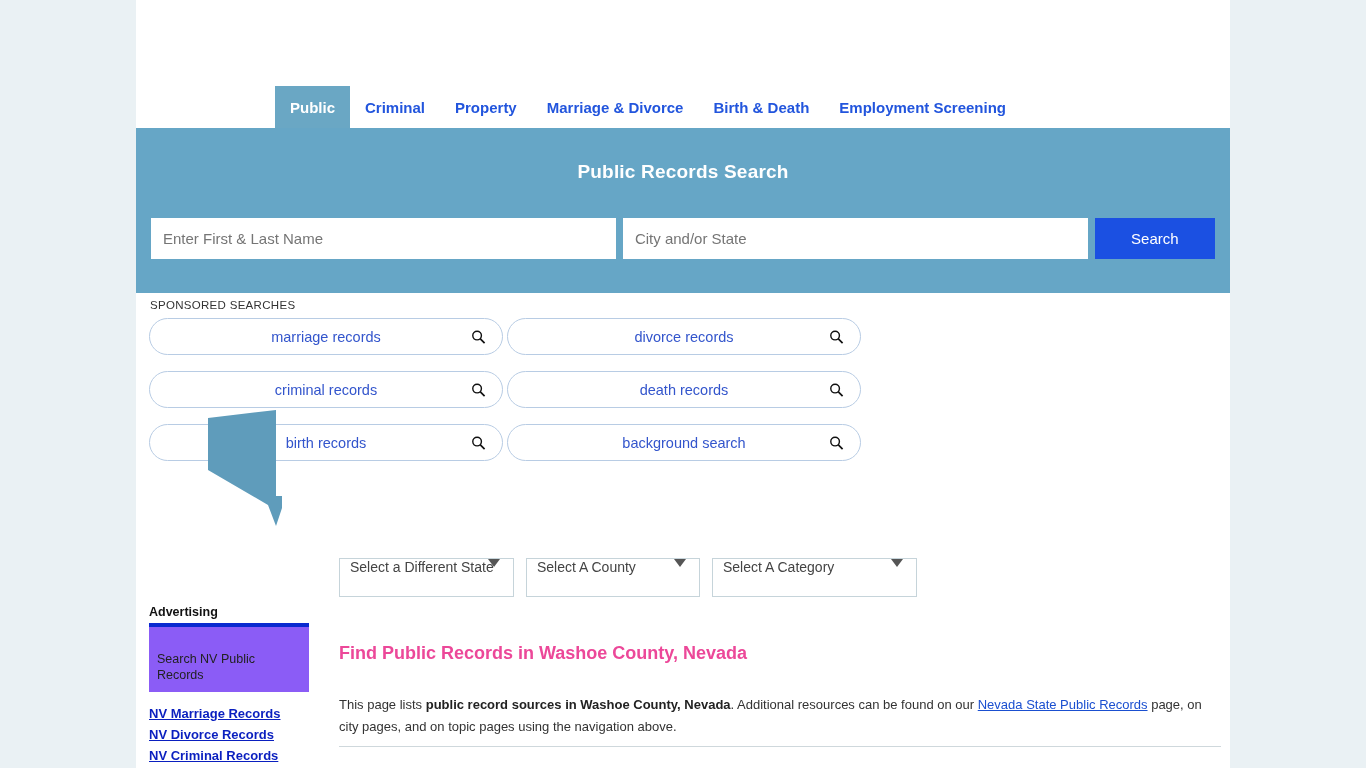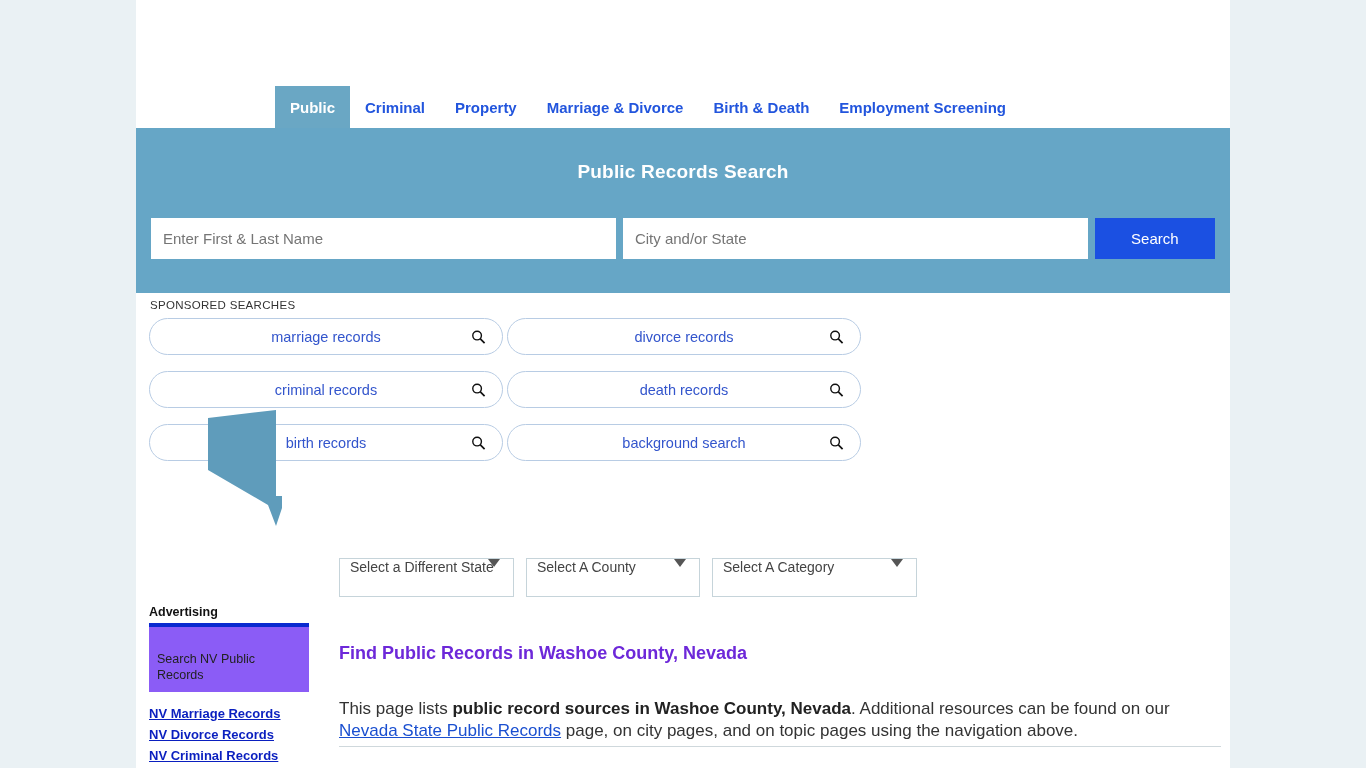--- a/index.html
+++ b/index.html
@@ -235,27 +235,27 @@
     cursor: pointer;
     white-space: nowrap;
   }
 
   
   .body-head {
     position: absolute;
     left: 203px; top: 628px;
     font-size: 18px;
     font-weight: bold;
-    color: #6d28d9;
+    color: #ec4899;
   }
   .body-para {
     position: absolute;
     left: 203px; top: 681px;
     width: 882px;
-    font-size: 17px;
+    font-size: 13px;
     color: #333;
     line-height: 22px;
   }
   .body-para b { color: #222; }
   .inline-link {
     color: #1a4fd0;
     text-decoration: underline;
     cursor: pointer;
   }
   .divider {

